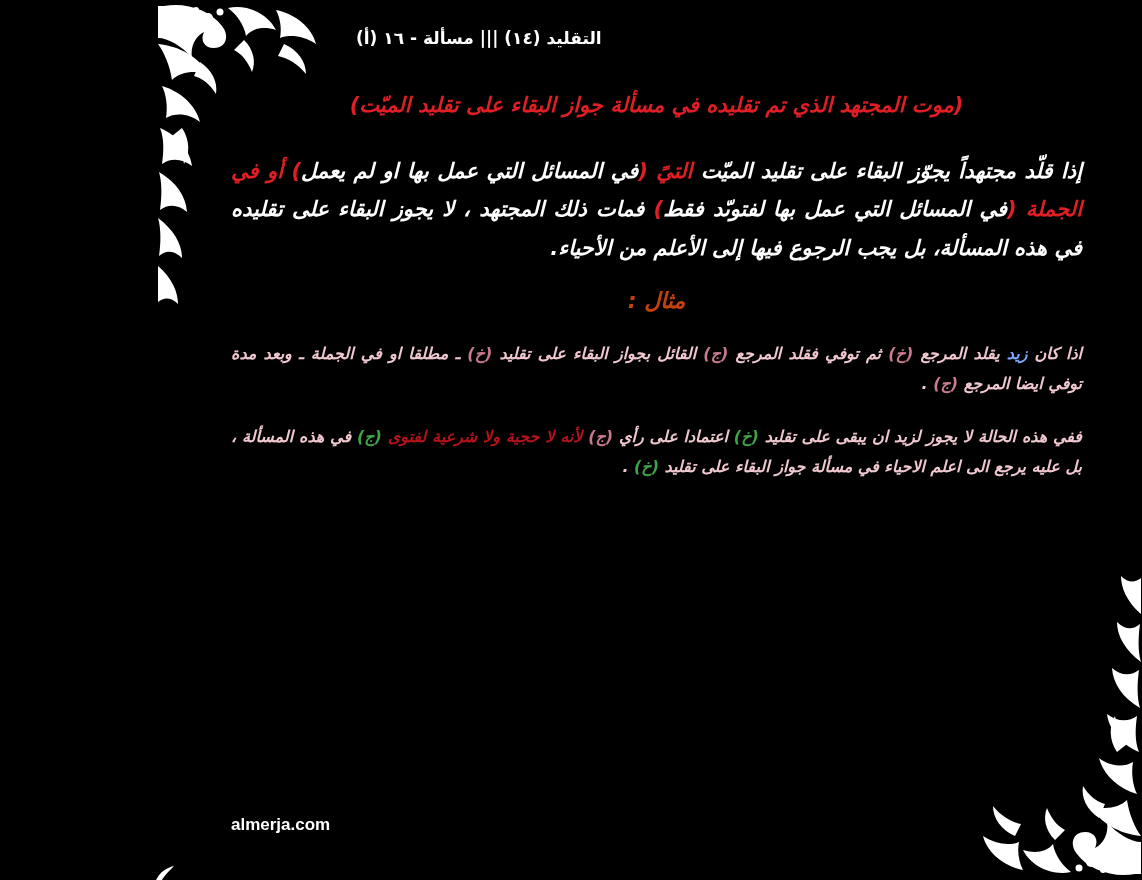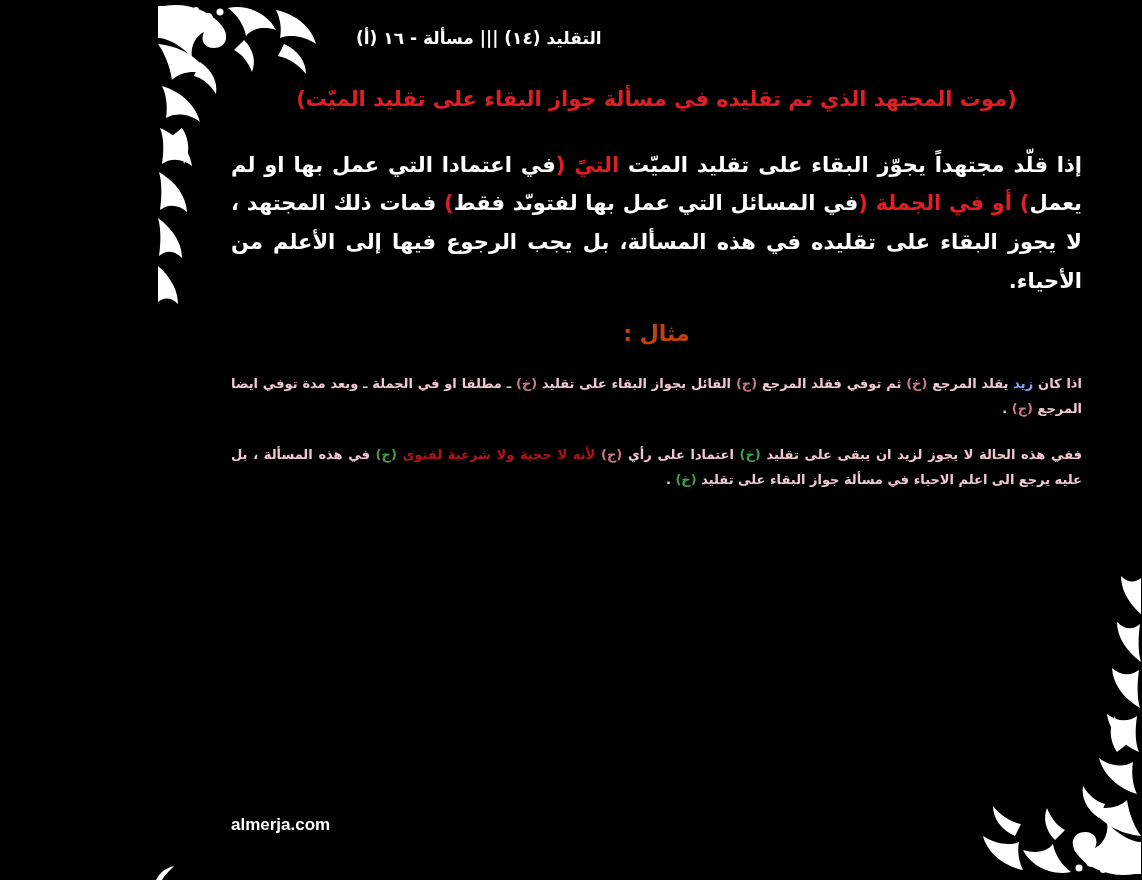--- a/index.html
+++ b/index.html
@@ -42,25 +42,26 @@
     letter-spacing: 0.3px;
   }
   .header .hdr-inner {
     display: inline-block;
     white-space: nowrap;
   }
 
   
   .content {
     position: absolute;
-    top: 84px;
+    top: 90px;
     right: 60px;
     left: 75px;
     direction: rtl;
     text-align: right;
+    font-style: italic;
   }
 
   .title {
     color: #e01e26;
     font-size: 21px;
     font-weight: bold;
     text-align: center;
     margin: 0 0 30px 0;
     line-height: 1.5;
   }
@@ -79,21 +80,21 @@
     color: #c2410c;
     font-size: 22px;
     font-weight: bold;
     text-align: center;
     margin: 18px 0 26px 0;
     letter-spacing: 1px;
   }
 
   .para.rose {
     color: #f0c8cf;
-    font-size: 13px;
+    font-size: 16px;
     line-height: 1.9;
     margin-bottom: 22px;
   }
 
   
   .hl-red { color: #e01e26; }
   .hl-blue { color: #7ea6ff; }
   .hl-rose-dark { color: #c97a8c; }
   .hl-green { color: #3ea34a; }
   .hl-crimson { color: #b5121b; }
@@ -183,21 +184,21 @@
 
   <div class="header">
     <span class="hdr-inner">التقليد (١٤) ||| مسألة - ١٦ (أ)</span>
   </div>
 
   <div class="content">
 
     <h1 class="title">(موت المجتهد الذي تم تقليده في مسألة جواز البقاء على تقليد الميّت)</h1>
 
     <p class="para">
-      <span>إذا قلّد مجتهداً يجوّز البقاء على تقليد الميّت </span><span class="hl-red">التيً (</span><span>في اعتمادا التي عمل بها او لم يعمل</span><span class="hl-red">) أو في الجملة (</span><span>في المسائل التي عمل بها لفتوىّد فقط</span><span class="hl-red">)</span><span> فمات ذلك المجتهد ، لا يجوز البقاء على تقليده في هذه المسألة، بل يجب الرجوع فيها إلى الأعلم من الأحياء.</span>
+      <span>إذا قلّد مجتهداً يجوّز البقاء على تقليد الميّت </span><span class="hl-red">التيً (</span><span>في المسائل التي عمل بها او لم يعمل</span><span class="hl-red">) أو في الجملة (</span><span>في المسائل التي عمل بها لفتوىّد فقط</span><span class="hl-red">)</span><span> فمات ذلك المجتهد ، لا يجوز البقاء على تقليده في هذه المسألة، بل يجب الرجوع فيها إلى الأعلم من الأحياء.</span>
     </p>
 
     <div class="example-label">مثال :</div>
 
     <p class="para rose">
       <span>اذا كان </span><span class="hl-blue">زيد</span><span> يقلد المرجع </span><span class="hl-rose-dark">(خ)</span><span> ثم توفي فقلد المرجع </span><span class="hl-rose-dark">(ج)</span><span> القائل بجواز البقاء على تقليد </span><span class="hl-rose-dark">(خ)</span><span> ـ مطلقا او في الجملة ـ وبعد مدة توفي ايضا المرجع </span><span class="hl-rose-dark">(ج)</span><span> .</span>
     </p>
 
     <p class="para rose">
       <span>ففي هذه الحالة لا يجوز لزيد ان يبقى على تقليد </span><span class="hl-green">(خ)</span><span> اعتمادا على رأي </span><span class="hl-rose-dark">(ج)</span><span class="hl-crimson"> لأنه لا حجية ولا شرعية لفتوى </span><span class="hl-green">(ج)</span><span> في هذه المسألة ، بل عليه يرجع الى اعلم الاحياء في مسألة جواز البقاء على تقليد </span><span class="hl-green">(خ)</span><span> .</span>

